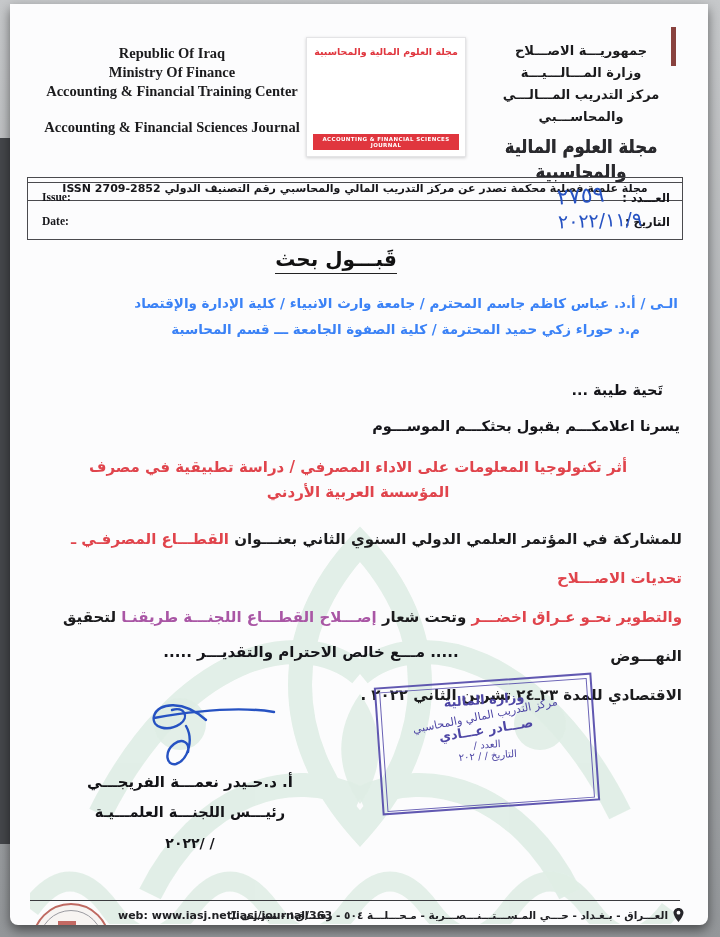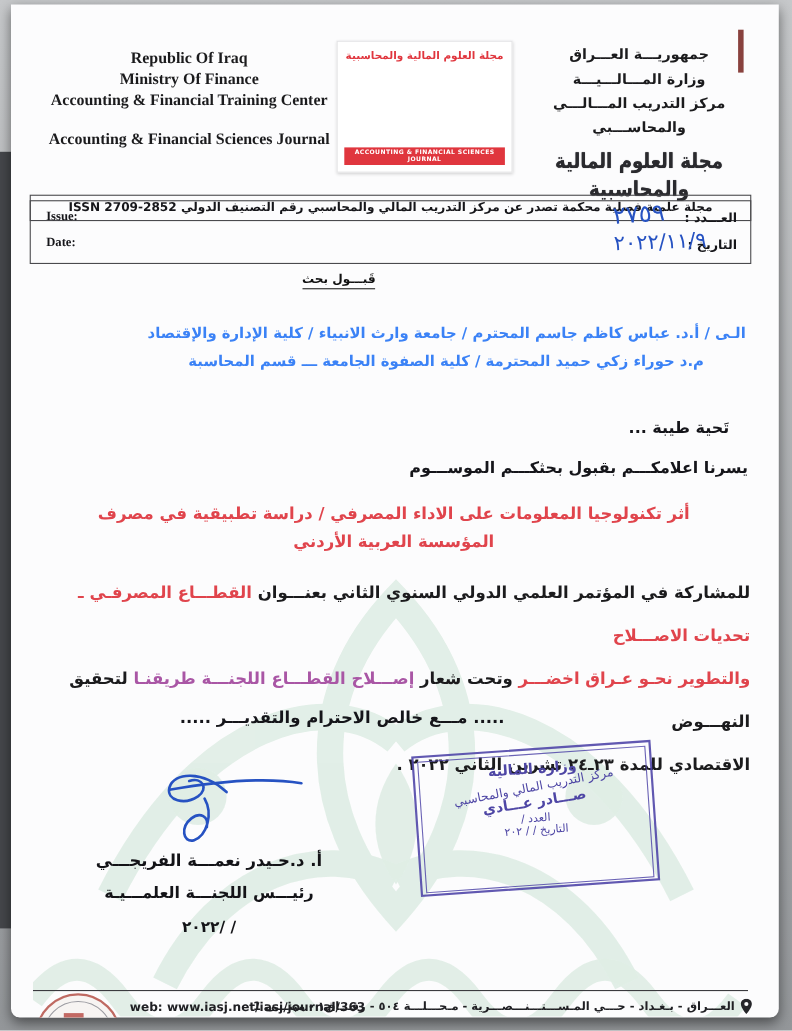--- a/index.html
+++ b/index.html
@@ -44,21 +44,21 @@
   .issn{left:17px;top:153px;width:654px;height:22px;border:1.3px solid #4a4a4e;
         text-align:center;font-size:11px;line-height:22px;color:#16161a;margin-top:20px;}
   .issuebox{left:17px;top:178px;width:654px;height:56px;border:1.3px solid #4a4a4e;}
   .issuebox .en{position:absolute;left:14px;font-size:11.5px;color:#16161a;}
   .issuebox .arl{position:absolute;right:12px;font-size:11.5px;color:#16161a;direction:rtl;}
   .hand{position:absolute;color:#2652c2;font-family:"DejaVu Sans",sans-serif;direction:ltr;}
   .hand.issue{right:78px;top:0px;font-size:22px;letter-spacing:9px;transform:rotate(-4deg);}
   .hand.date{right:40px;top:26px;font-size:19px;letter-spacing:3px;transform:rotate(-2deg);}
 
   
-  .title{left:0;top:243px;width:596px;text-align:center;font-size:11px;color:#111;}
+  .title{left:0;top:243px;width:596px;text-align:center;font-size:20px;color:#111;padding-left:28px;}
   .title span{border-bottom:1.6px solid #222;padding-bottom:2px;}
   .addr{left:20px;top:286px;width:648px;font-size:13.5px;line-height:26px;color:#3b82f6;text-align:right;}
   .addr .ln2,.addr .ln3{margin-right:38px;}
   .greet{right:45px;top:378px;font-size:14.5px;color:#15151a;}
   .intro{right:28px;top:414px;font-size:14.5px;color:#15151a;}
   .rtitle{left:48px;top:451px;width:600px;text-align:center;font-size:15px;line-height:25px;color:#e0444c;}
   .para{left:24px;top:516px;width:648px;font-size:15px;line-height:39px;text-align:right;color:#1b1b1d;}
   .para .red{color:#e0444c;}
   .para .purple{color:#a956a5;}
   .closing{left:0;top:639px;width:698px;text-align:center;font-size:15px;color:#15151a;transform:translateX(-48px);}
@@ -119,21 +119,21 @@
       <div>Accounting &amp; Financial Training Center</div>
       <div class="l4">Accounting &amp; Financial Sciences Journal</div>
     </div>
 
     <div class="abs logo">
       <div class="ar-top">مجلة العلوم المالية والمحاسبية</div>
       <div class="banner">ACCOUNTING &amp; FINANCIAL SCIENCES JOURNAL</div>
     </div>
 
     <div class="abs hdr-right ar b">
-      <div>جمهوريـــة العـــراق</div>
+      <div>جمهوريـــة الاصـــلاح</div>
       <div>وزارة المـــالـــيـــة</div>
       <div>مركز التدريب المـــالـــي والمحاســـبي</div>
       <div class="callig">مجلة العلوم المالية والمحاسبية</div>
     </div>
     <div class="abs red-tick"></div>
 
     <div class="abs issn ar b">مجلة علمية فصلية محكمة تصدر عن مركز التدريب المالي والمحاسبي رقم التصنيف الدولي ISSN 2709-2852</div>
 
     <div class="abs issuebox">
       <div class="en serif b" style="top:8px;">Issue:</div>

